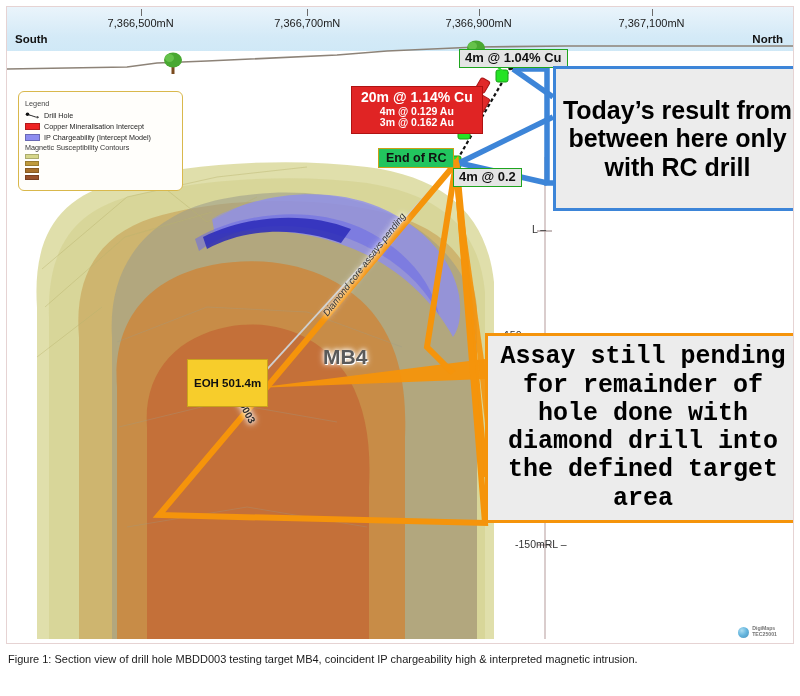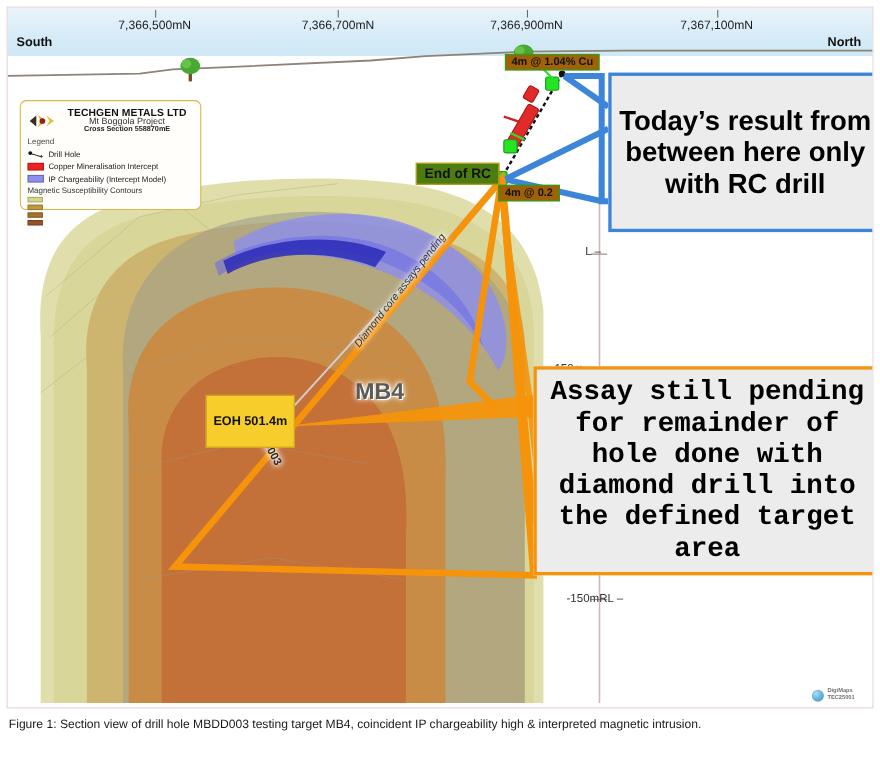--- a/index.html
+++ b/index.html
@@ -71,31 +71,31 @@
   .contour-sw { width: 14px; height: 5.5px; margin-top: 1.5px; border: .3px solid rgba(0,0,0,.2); }
 
   
   .assay-box {
     position: absolute; z-index: 26;
     font-weight: bold; color: #ffffff;
     text-align: center; line-height: 1.12;
     white-space: nowrap;
   }
   .green-box {
-    background: #a16207; border: 1.1px solid #1fa51f;
-    color: #111; font-size: 10px; padding: 1px 5px;
+    background: #e5e5e5; border: 1.1px solid #1fa51f;
+    color: #111; font-size: 13px; padding: 1px 5px;
   }
   .red-box {
     background: #e02424; border: 1.2px solid #b01212;
     padding: 3px 9px 4px 9px;
   }
   .red-main { font-size: 14px; }
   .red-sub { font-size: 10.5px; font-weight: bold; }
   .yellow-box {
-    background: #4d7c0f; border: 1.3px solid #caa017;
+    background: #22c55e; border: 1.3px solid #caa017;
     color: #111; font-size: 12.5px; font-weight: bold;
     padding: 2px 7px; z-index: 27;
   }
 
   
   #eoh-box {
     position: absolute; left: 180px; top: 352px;
     background: #f7cd2b; border: 1.3px solid #c9a31c;
     color: #111; font-size: 11.5px; font-weight: bold;
     padding: 17px 6px; z-index: 26; white-space: nowrap;
@@ -286,33 +286,20 @@
     <ellipse cx="11" cy="9" rx="9" ry="7.5" fill="#49a832"></ellipse>
     <ellipse cx="7.5" cy="7" rx="4.5" ry="4" fill="#65c24a"></ellipse>
   </svg>
   <svg class="tree" style="left:458px; top:32px; width:22px; height:24px;" viewBox="0 0 22 24">
     <rect x="9.5" y="13" width="3" height="10" fill="#7a4b1e"></rect>
     <ellipse cx="11" cy="9" rx="9" ry="7.5" fill="#49a832"></ellipse>
     <ellipse cx="7.5" cy="7" rx="4.5" ry="4" fill="#65c24a"></ellipse>
   </svg>
 
   <div id="legend-card">
-    <div id="legend-head">
-      <svg id="legend-logo" viewBox="0 0 26 20">
-        <path d="M2,10 L8,5 L8,15 Z" fill="#3b2d1c"></path>
-        <path d="M9,4 L17,10 L9,16 L12,10 Z" fill="#e0c23a"></path>
-        <circle cx="13.5" cy="10" r="2.6" fill="#9b1c1c"></circle>
-        <path d="M17,5 L24,10 L17,15 L20,10 Z" fill="#e0c23a"></path>
-      </svg>
-      <div class="legend-titles">
-        <div id="company-name">TECHGEN METALS LTD</div>
-        <div id="project-name">Mt Boggola Project</div>
-        <div id="section-name">Cross Section 558870mE</div>
-      </div>
-    </div>
 
     <div id="legend-word">Legend</div>
 
     <div class="legend-row">
       <svg class="sw" style="border:none;" viewBox="0 0 15 7">
         <circle cx="2.5" cy="2.2" r="1.8" fill="#111"></circle>
         <path d="M4,3 C7,3.4 9,5 13,5.4" stroke="#111" stroke-width="0.9" fill="none"></path>
         <path d="M12.4,4 L13.4,5.4 L12.4,6.4" stroke="#111" stroke-width="0.8" fill="none"></path>
       </svg>
       <span class="legend-text">Drill Hole</span>
@@ -330,20 +317,25 @@
 
     <div id="contour-label">Magnetic Susceptibility Contours</div>
     <div class="contour-sw" style="background:#d6d68a"></div>
     <div class="contour-sw" style="background:#bf9a3c"></div>
     <div class="contour-sw" style="background:#a9712c"></div>
     <div class="contour-sw" style="background:#99512b"></div>
   </div>
 
   <div class="assay-box green-box" style="left:452px; top:42px;">4m @ 1.04% Cu</div>
 
+  <div class="assay-box red-box" style="left:344px; top:79px;">
+    <div class="red-main">20m @ 1.14% Cu</div>
+    <div class="red-sub">4m @ 0.129 Au</div>
+    <div class="red-sub">3m @ 0.162 Au</div>
+  </div>
 
   <div class="assay-box yellow-box" style="left:371px; top:141px;">End of RC</div>
 
   <div class="assay-box green-box" style="left:446px; top:161px;">4m @ 0.2</div>
 
   <div id="eoh-box">EOH 501.4m</div>
   <div id="hole-id-label">MBDD003</div>
   <div id="mb4-label">MB4</div>
   <div id="core-pending-label">Diamond core assays pending</div>
 

